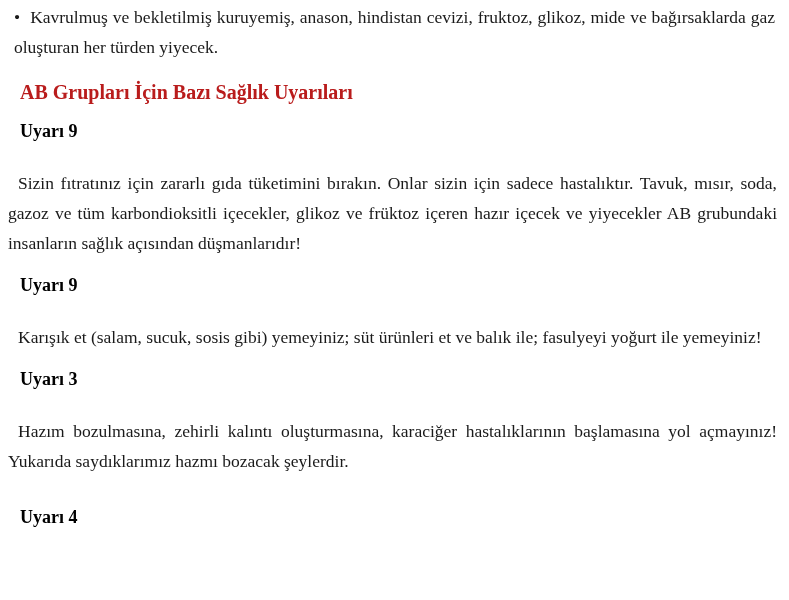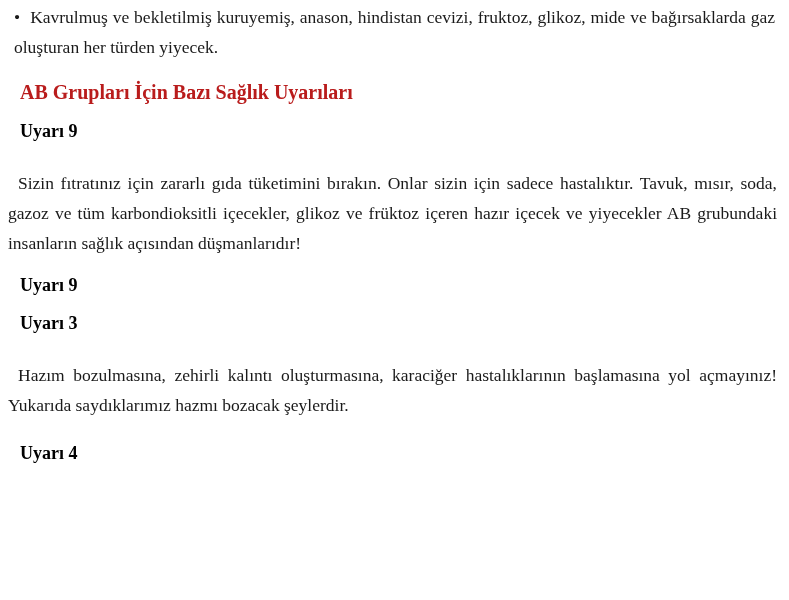--- a/index.html
+++ b/index.html
@@ -34,21 +34,21 @@
     color: #b91c1c;
   }
   .warning-title {
     margin: 16px 20px 0 20px;
     font-size: 18px;
     line-height: 22px;
     font-weight: bold;
     color: #000000;
   }
   .warning-title.last {
-    margin-top: 22px;
+    margin-top: 30px;
   }
   .warning-body {
     margin: 26px 12px 0 8px;
     font-size: 17.5px;
     line-height: 30px;
     text-align: justify;
     text-indent: 10px;
   }
 </style>
 </head>
@@ -57,19 +57,20 @@
 <div class="page">
 
   <p class="bullet-para"><span class="bullet-marker">•</span><span>Kavrulmuş ve bekletilmiş kuruyemiş, anason, hindistan cevizi, fruktoz, glikoz, mide ve bağırsaklarda gaz oluşturan her türden yiyecek.</span></p>
 
   <h1 class="section-heading">AB Grupları İçin Bazı Sağlık Uyarıları</h1>
 
   <h2 class="warning-title">Uyarı 9</h2>
   <p class="warning-body">Sizin fıtratınız için zararlı gıda tüketimini bırakın. Onlar sizin için sadece hastalıktır. Tavuk, mısır, soda, gazoz ve tüm karbondioksitli içecekler, glikoz ve früktoz içeren hazır içecek ve yiyecekler AB grubundaki insanların sağlık açısından düşmanlarıdır!</p>
 
   <h2 class="warning-title">Uyarı 9</h2>
+  <p class="warning-body">Karışık et (salam, sucuk, sosis gibi) yemeyiniz; süt ürünleri et ve balık ile; fasulyeyi yoğurt ile yemeyiniz!</p>
 
   <h2 class="warning-title">Uyarı 3</h2>
   <p class="warning-body">Hazım bozulmasına, zehirli kalıntı oluşturmasına, karaciğer hastalıklarının başlamasına yol açmayınız! Yukarıda saydıklarımız hazmı bozacak şeylerdir.</p>
 
   <h2 class="warning-title last">Uyarı 4</h2>
 
 </div>
 
 </body></html>

